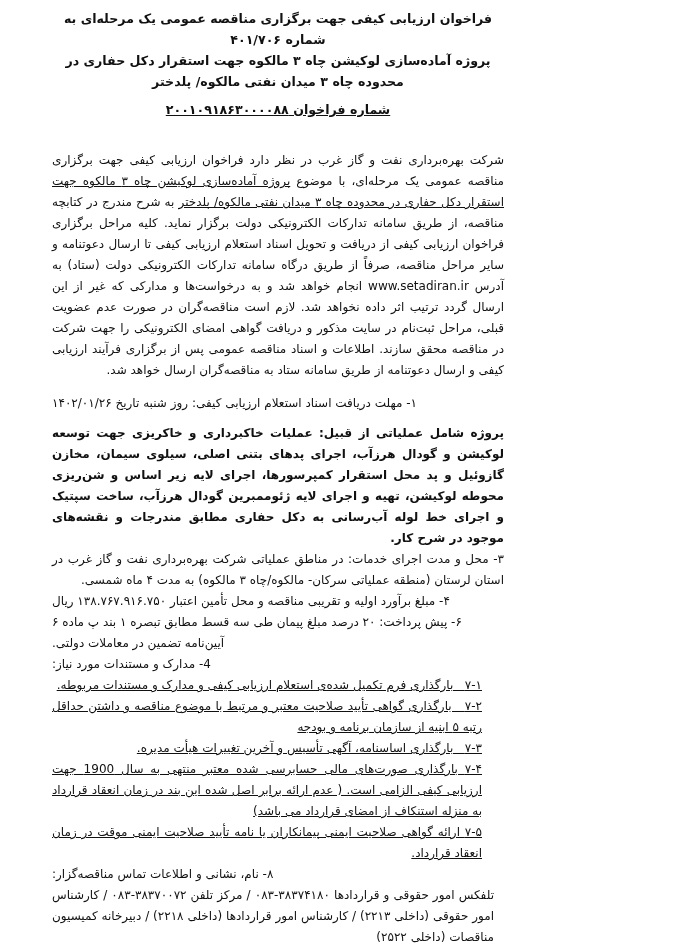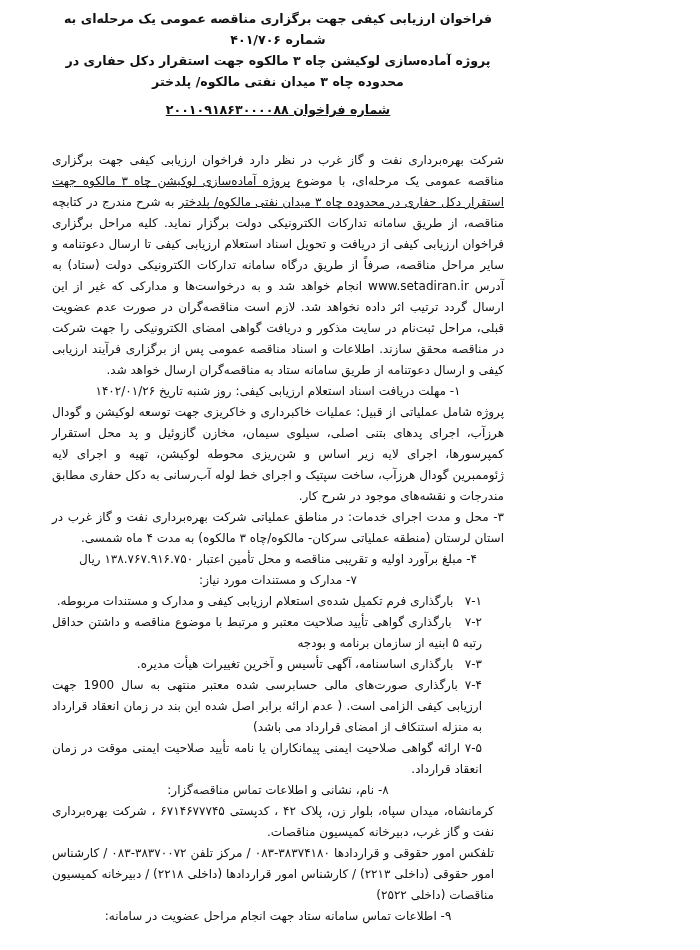--- a/index.html
+++ b/index.html
@@ -8,24 +8,24 @@
     padding:8px 52px 0 52px;
     font-family:"DejaVu Sans",sans-serif;
     font-size:12px;line-height:21px;color:#111;
     direction:rtl;overflow:hidden;background:#ffffff;
   }
   p{margin:0;}
   .t1{font-weight:bold;text-align:center;font-size:12.6px;}
   .callnum{margin:7px 0 30px 0;}
   .u{text-decoration:underline;}
   .para{text-align:justify;}
-  .line{text-align:center;}
-  .intro{}
-  .scope{}
-  .sub{padding-right:22px;}
+  .line{text-align:left;}
+  .intro{margin-bottom:12px;}
+  .scope{margin-top:9px;font-weight:bold;}
+  .sub{padding-right:22px;text-decoration:underline;}
   .indent1{padding-right:10px;}
   .footer{margin-top:26px;font-weight:bold;}
   .footer p{line-height:23px;}
 </style>
 </head>
 <body>
 
 <div class="doc">
 
   <div>
@@ -35,30 +35,30 @@
   </div>
 
   <p class="para intro"><span>شرکت بهره‌برداری نفت و گاز غرب در نظر دارد فراخوان ارزیابی کیفی جهت برگزاری مناقصه عمومی یک مرحله‌ای، با موضوع </span><span class="u">پروژه آماده‌سازی لوکیشن چاه ۳ مالکوه جهت استقرار دکل حفاری در محدوده چاه ۳ میدان نفتی مالکوه/ پلدختر</span><span> به شرح مندرج در کتابچه مناقصه، از طریق سامانه تدارکات الکترونیکی دولت برگزار نماید. کلیه مراحل برگزاری فراخوان ارزیابی کیفی از دریافت و تحویل اسناد استعلام ارزیابی کیفی تا ارسال دعوتنامه و سایر مراحل مناقصه، صرفاً از طریق درگاه سامانه تدارکات الکترونیکی دولت (ستاد) به آدرس www.setadiran.ir انجام خواهد شد و به درخواست‌ها و مدارکی که غیر از این ارسال گردد ترتیب اثر داده نخواهد شد. لازم است مناقصه‌گران در صورت عدم عضویت قبلی، مراحل ثبت‌نام در سایت مذکور و دریافت گواهی امضای الکترونیکی را جهت شرکت در مناقصه محقق سازند. اطلاعات و اسناد مناقصه عمومی پس از برگزاری فرآیند ارزیابی کیفی و ارسال دعوتنامه از طریق سامانه ستاد به مناقصه‌گران ارسال خواهد شد.</span></p>
 
   <p class="line">۱- مهلت دریافت اسناد استعلام ارزیابی کیفی: روز شنبه تاریخ ۱۴۰۲/۰۱/۲۶</p>
 
   <p class="para scope">پروژه شامل عملیاتی از قبیل: عملیات خاکبرداری و خاکریزی جهت توسعه لوکیشن و گودال هرزآب، اجرای پدهای بتنی اصلی، سیلوی سیمان، مخازن گازوئیل و پد محل استقرار کمپرسورها، اجرای لایه زیر اساس و شن‌ریزی محوطه لوکیشن، تهیه و اجرای لایه ژئوممبرین گودال هرزآب، ساخت سپتیک و اجرای خط لوله آب‌رسانی به دکل حفاری مطابق مندرجات و نقشه‌های موجود در شرح کار.</p>
 
   <p class="para">۳- محل و مدت اجرای خدمات: در مناطق عملیاتی شرکت بهره‌برداری نفت و گاز غرب در استان لرستان (منطقه عملیاتی سرکان- مالکوه/چاه ۳ مالکوه) به مدت ۴ ماه شمسی.</p>
   <p class="line">۴- مبلغ برآورد اولیه و تقریبی مناقصه و محل تأمین اعتبار ۱۳۸.۷۶۷.۹۱۶.۷۵۰ ریال</p>
+  <p class="line">۶- پیش پرداخت: ۲۰ درصد مبلغ پیمان طی سه قسط مطابق تبصره ۱ بند پ ماده ۶ آیین‌نامه تضمین در معاملات دولتی.</p>
 
-  <p class="line">۷- مدارک و مستندات مورد نیاز:</p>
+  <p class="line">4- مدارک و مستندات مورد نیاز:</p>
   <p class="para sub">۷‎-‎۱&nbsp;&nbsp; بارگذاری فرم تکمیل شده‌ی استعلام ارزیابی کیفی و مدارک و مستندات مربوطه.</p>
   <p class="para sub">۷‎-‎۲&nbsp;&nbsp; بارگذاری گواهی تأیید صلاحیت معتبر و مرتبط با موضوع مناقصه و داشتن حداقل رتبه ۵ ابنیه از سازمان برنامه و بودجه</p>
   <p class="para sub">۷‎-‎۳&nbsp;&nbsp; بارگذاری اساسنامه، آگهی تأسیس و آخرین تغییرات هیأت مدیره.</p>
   <p class="para sub">۷‎-‎۴ بارگذاری صورت‌های مالی حسابرسی شده معتبر منتهی به سال 1900 جهت ارزیابی کیفی الزامی است. ( عدم ارائه برابر اصل شده این بند در زمان انعقاد قرارداد به منزله استنکاف از امضای قرارداد می باشد)</p>
   <p class="para sub">۷‎-‎۵ ارائه گواهی صلاحیت ایمنی پیمانکاران یا نامه تأیید صلاحیت ایمنی موقت در زمان انعقاد قرارداد.</p>
 
   <p class="line">۸- نام، نشانی و اطلاعات تماس مناقصه‌گزار:</p>
-  <p class="para indent1">کرمانشاه، میدان سپاه، بلوار زن، پلاک ۴۲ ، کدپستی ۶۷۱۴۶۷۷۷۴۵ ، شرکت بهره‌برداری نفت و گاز غرب، دبیرخانه کمیسیون مناقصات.</p>
   <p class="para indent1">تلفکس امور حقوقی و قراردادها ۰۸۳‎-‎۳۸۳۷۴۱۸۰ / مرکز تلفن ۰۸۳‎-‎۳۸۳۷۰۰۷۲ / کارشناس امور حقوقی (داخلی ۲۲۱۳) / کارشناس امور قراردادها (داخلی ۲۲۱۸) / دبیرخانه کمیسیون مناقصات (داخلی ۲۵۲۲)</p>
 
   <p class="line">۹- اطلاعات تماس سامانه ستاد جهت انجام مراحل عضویت در سامانه:</p>
 
   <div class="footer">
     <p class="line">نوبت چاپ آگهی در روزنامه:</p>
     <p class="line">نوبت اول چاپ: ۱۴۰۲/۰۱/۲۰</p>
     <p class="line">نوبت دوم چاپ: ۱۴۰۲/۰۱/۲۲</p>
   </div>
 

